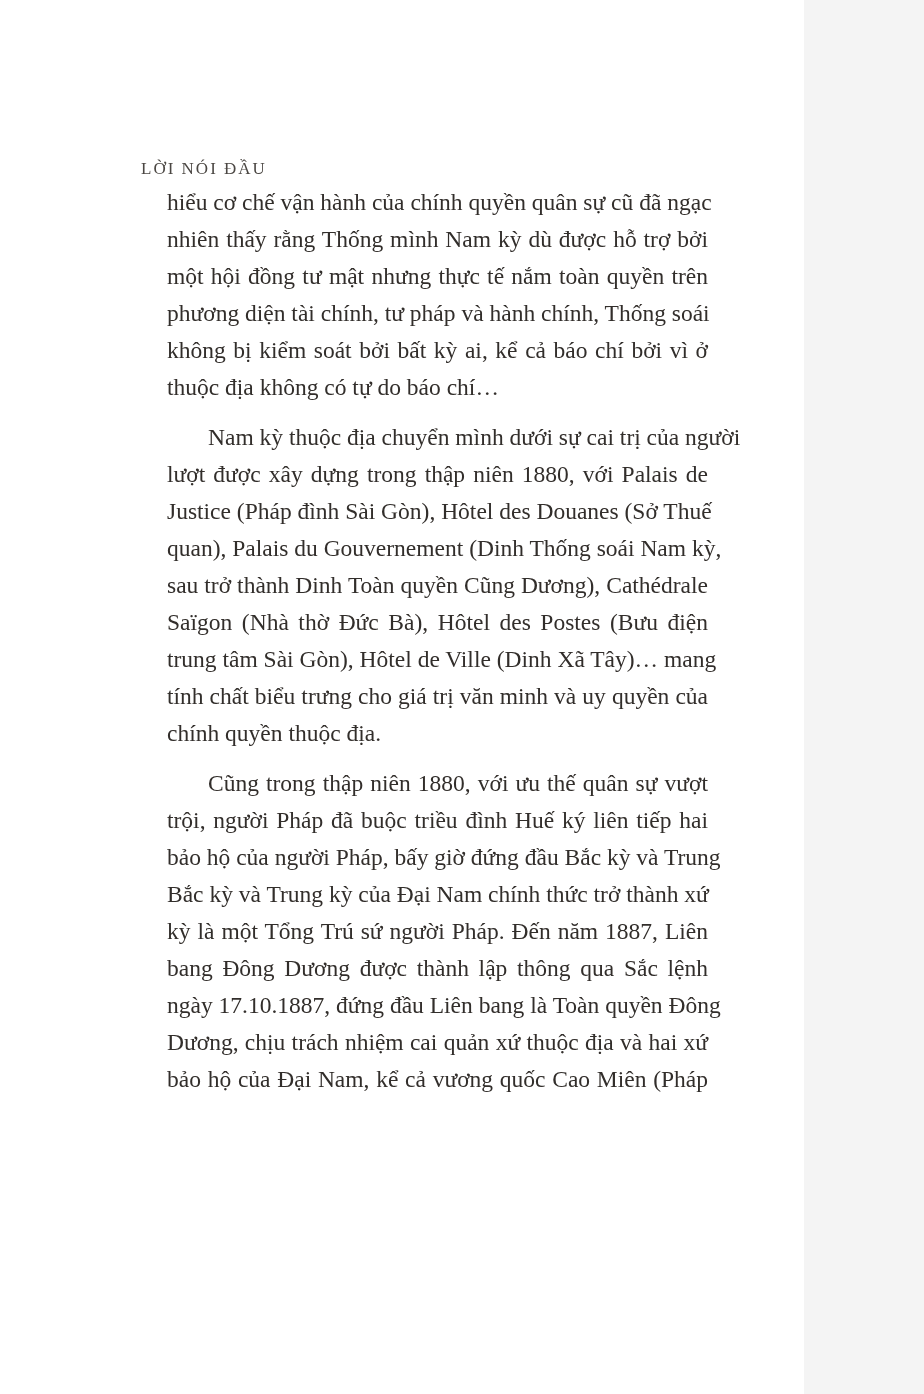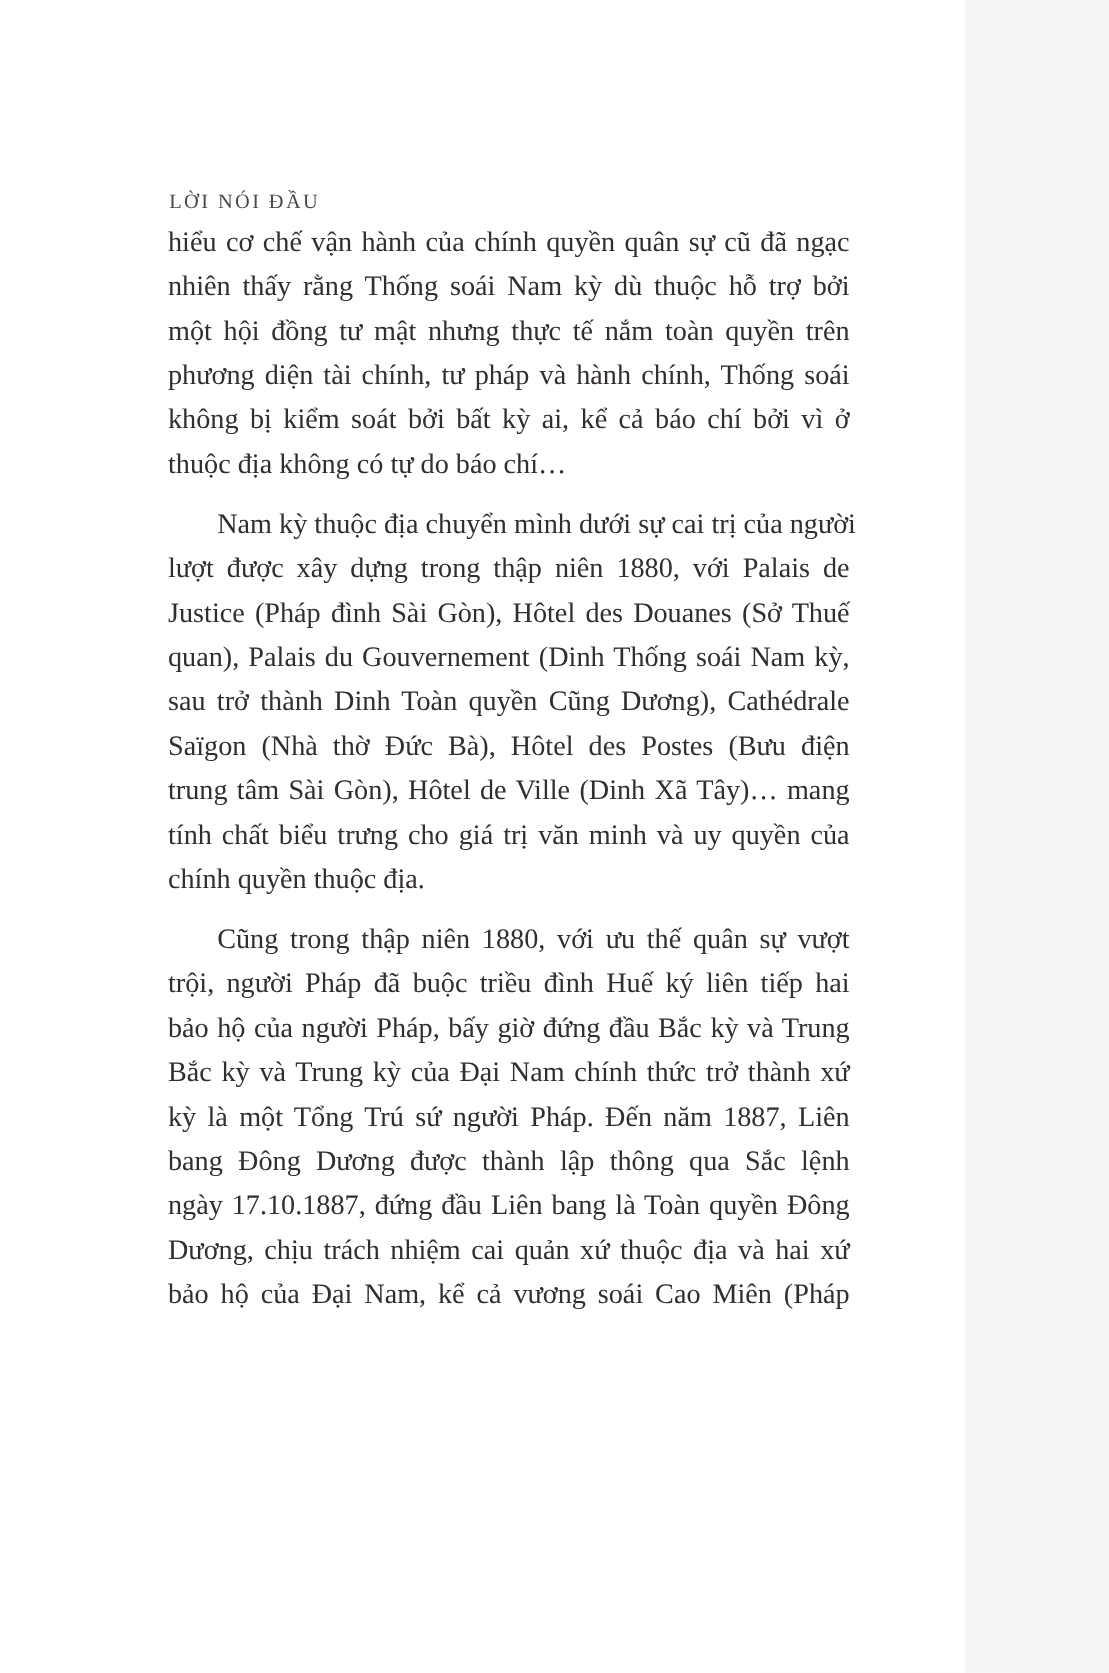--- a/index.html
+++ b/index.html
@@ -35,38 +35,39 @@
     font-size: 23.5px;
     line-height: 37px;
     color: #322e2b;
   }
   .para { margin: 0 0 13px 0; }
   .para:last-child { margin-bottom: 0; }
   .line {
     white-space: nowrap;
     text-align: justify;
     text-align-last: justify;
+    margin-left: 27px;
   }
   .line.para-end { text-align-last: left; }
   .line.first-indent { text-indent: 41px; }
 </style>
 </head>
 <body>
 
 <div class="page">
 
   <header class="page-header">
     <span class="running-head">LỜI NÓI ĐẦU</span>
     <span class="page-number">13</span>
   </header>
 
   <main class="body-text" id="body-text">
       <div class="para">
         <div class="line">hiểu cơ chế vận hành của chính quyền quân sự cũ đã ngạc</div>
-        <div class="line">nhiên thấy rằng Thống soái Nam kỳ dù thuộc hỗ trợ bởi</div>
+        <div class="line">nhiên thấy rằng Thống mình Nam kỳ dù được hỗ trợ bởi</div>
         <div class="line">một hội đồng tư mật nhưng thực tế nắm toàn quyền trên</div>
         <div class="line">phương diện tài chính, tư pháp và hành chính, Thống soái</div>
         <div class="line">không bị kiểm soát bởi bất kỳ ai, kể cả báo chí bởi vì ở</div>
         <div class="line para-end">thuộc địa không có tự do báo chí…</div>
       </div>
       <div class="para">
         <div class="line first-indent">Nam kỳ thuộc địa chuyển mình dưới sự cai trị của người</div>
         <div class="line">lượt được xây dựng trong thập niên 1880, với Palais de</div>
         <div class="line">Justice (Pháp đình Sài Gòn), Hôtel des Douanes (Sở Thuế</div>
         <div class="line">quan), Palais du Gouvernement (Dinh Thống soái Nam kỳ,</div>
@@ -78,17 +79,17 @@
       </div>
       <div class="para">
         <div class="line first-indent">Cũng trong thập niên 1880, với ưu thế quân sự vượt</div>
         <div class="line">trội, người Pháp đã buộc triều đình Huế ký liên tiếp hai</div>
         <div class="line">bảo hộ của người Pháp, bấy giờ đứng đầu Bắc kỳ và Trung</div>
         <div class="line">Bắc kỳ và Trung kỳ của Đại Nam chính thức trở thành xứ</div>
         <div class="line">kỳ là một Tổng Trú sứ người Pháp. Đến năm 1887, Liên</div>
         <div class="line">bang Đông Dương được thành lập thông qua Sắc lệnh</div>
         <div class="line">ngày 17.10.1887, đứng đầu Liên bang là Toàn quyền Đông</div>
         <div class="line">Dương, chịu trách nhiệm cai quản xứ thuộc địa và hai xứ</div>
-        <div class="line">bảo hộ của Đại Nam, kể cả vương soái Cao Miên (Pháp</div>
+        <div class="line">bảo hộ của Đại Nam, kể cả vương quốc Cao Miên (Pháp</div>
       </div>
     </main>
 
 </div>
 
 </body></html>

